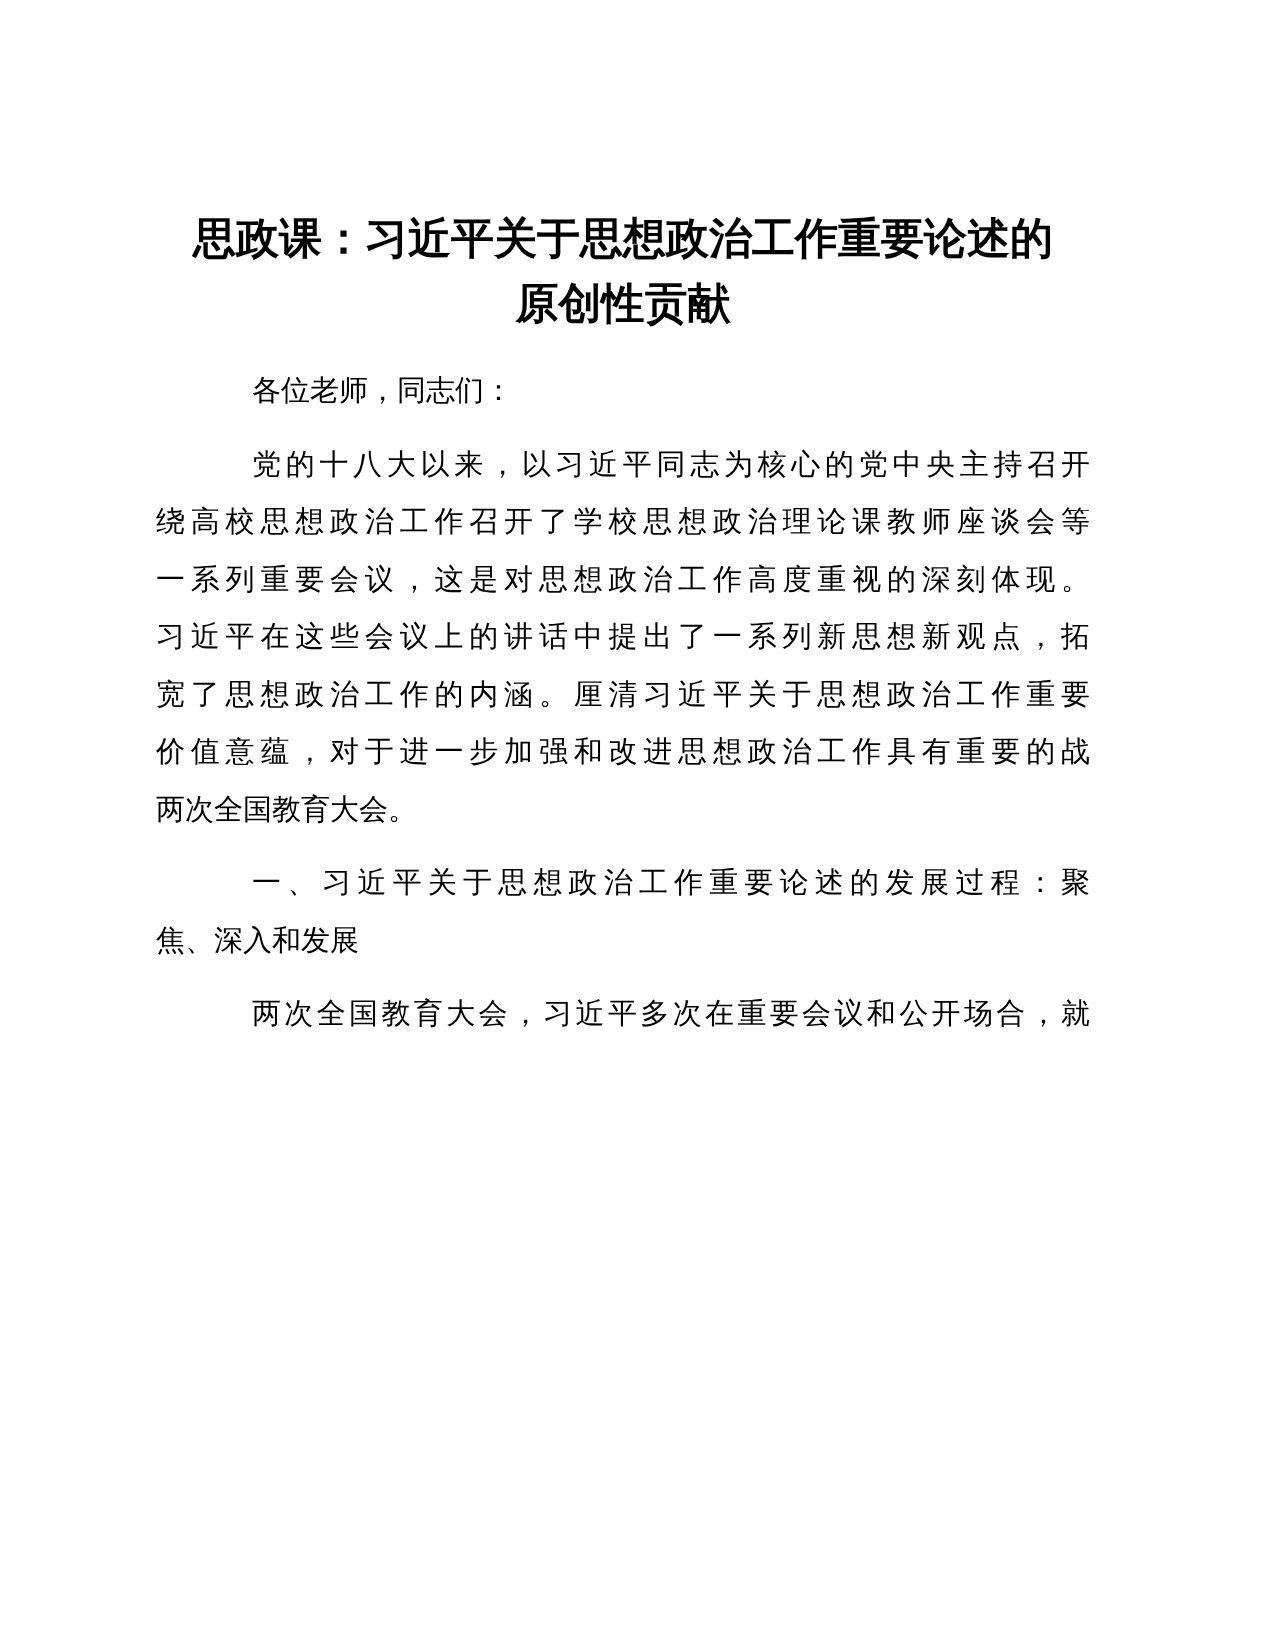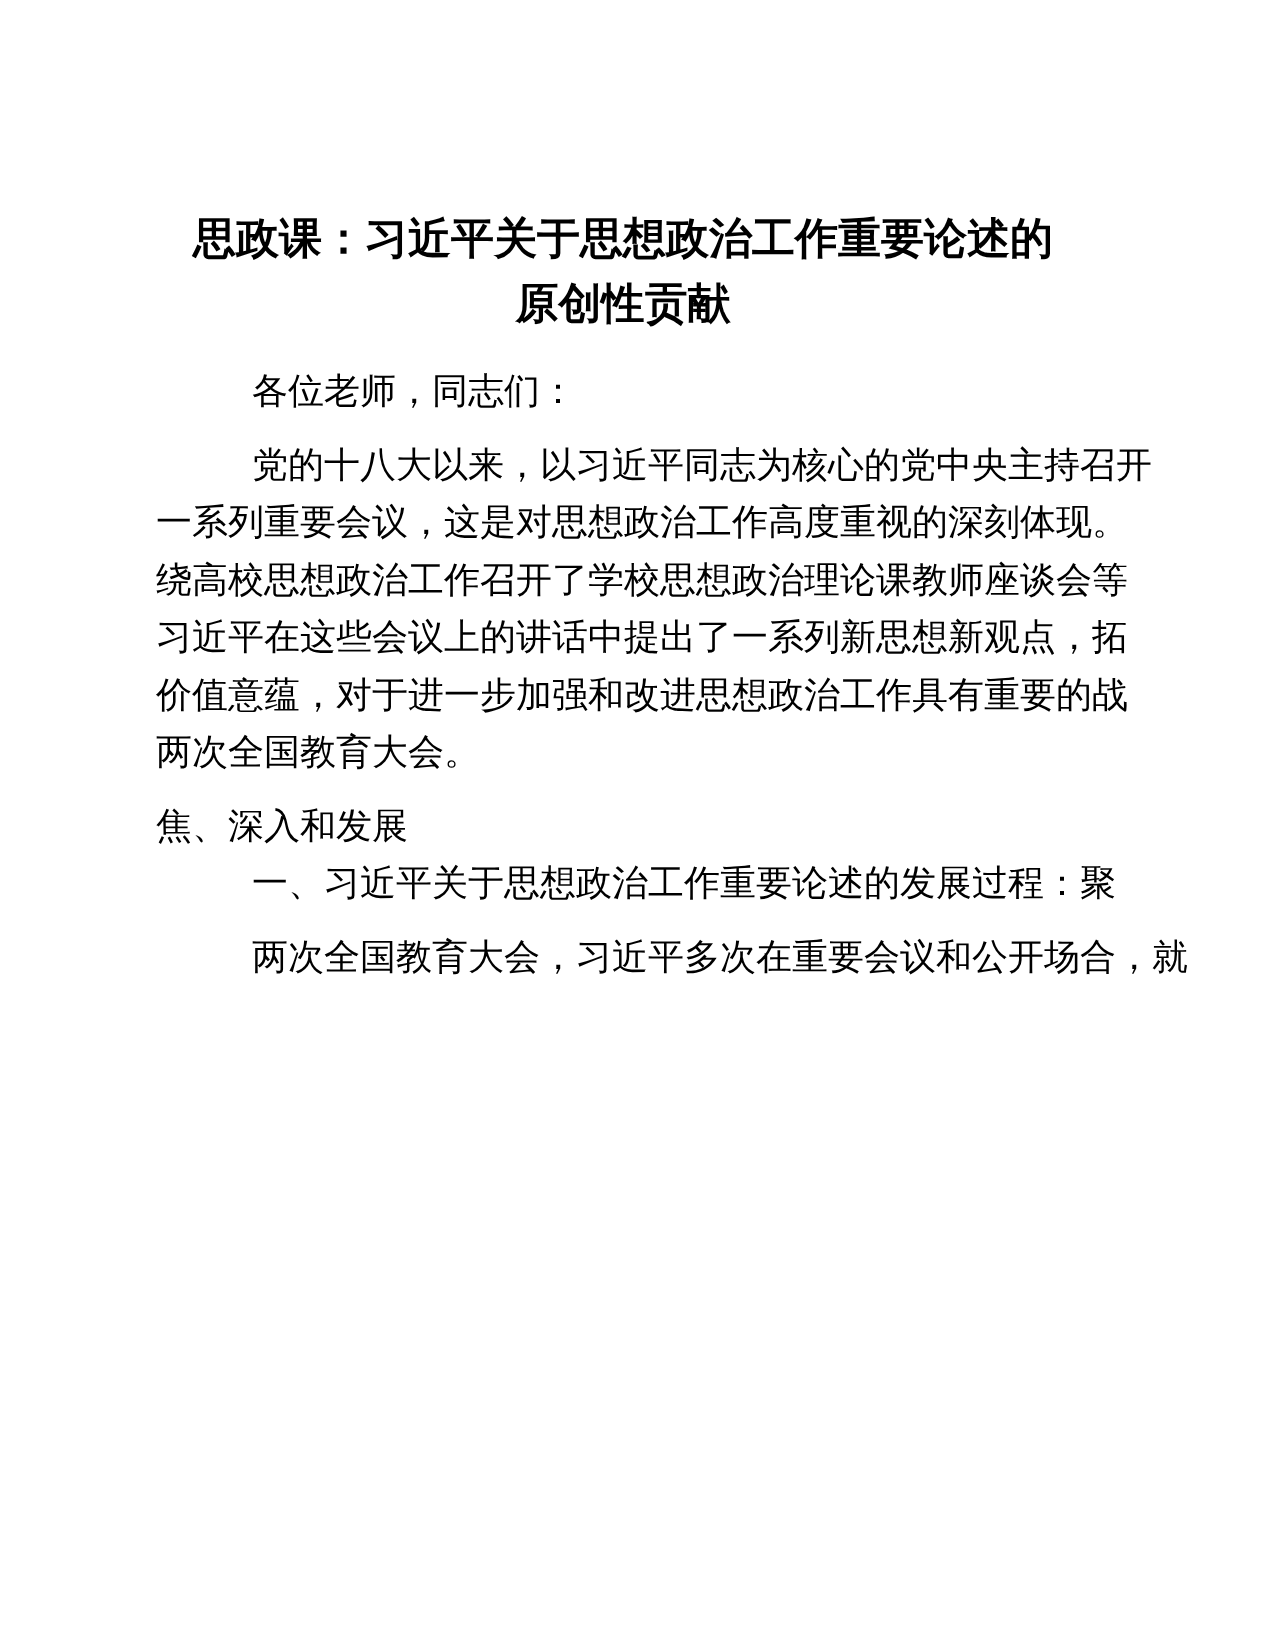--- a/index.html
+++ b/index.html
@@ -27,21 +27,21 @@
     text-align: center;
   }
   .title-line {
     display: block;
   }
   .doc-body {
     font-size: 33px;
   }
   .paragraph {
     margin: 16px 0 0 0;
-    font-size: 36px;
+    font-size: 29px;
     line-height: 57.5px;
     font-weight: 400;
   }
   .paragraph .line {
     display: block;
     text-align: justify;
     text-align-last: justify;
     white-space: nowrap;
   }
   .paragraph .line.first {
@@ -58,27 +58,28 @@
   <h1 class="doc-title">
       <div class="title-line">思政课：习近平关于思想政治工作重要论述的</div>
       <div class="title-line">原创性贡献</div>
     </h1>
   <div class="doc-body">
       <div class="paragraph salutation">
         <div class="line first para-end">各位老师，同志们：</div>
       </div>
       <div class="paragraph body">
         <div class="line first">党的十八大以来，以习近平同志为核心的党中央主持召开</div>
+        <div class="line">绕高校思想政治工作召开了学校思想政治理论课教师座谈会等</div>
         <div class="line">一系列重要会议，这是对思想政治工作高度重视的深刻体现。</div>
-        <div class="line">绕高校思想政治工作召开了学校思想政治理论课教师座谈会等</div>
         <div class="line">习近平在这些会议上的讲话中提出了一系列新思想新观点，拓</div>
+        <div class="line">宽了思想政治工作的内涵。厘清习近平关于思想政治工作重要</div>
         <div class="line">价值意蕴，对于进一步加强和改进思想政治工作具有重要的战</div>
         <div class="line para-end">两次全国教育大会。</div>
       </div>
       <div class="paragraph section-heading">
+        <div class="line first">一、习近平关于思想政治工作重要论述的发展过程：聚</div>
         <div class="line para-end">焦、深入和发展</div>
-        <div class="line first">一、习近平关于思想政治工作重要论述的发展过程：聚</div>
       </div>
       <div class="paragraph body">
         <div class="line first">两次全国教育大会，习近平多次在重要会议和公开场合，就</div>
       </div>
     </div>
 </div>
 
 </body></html>

